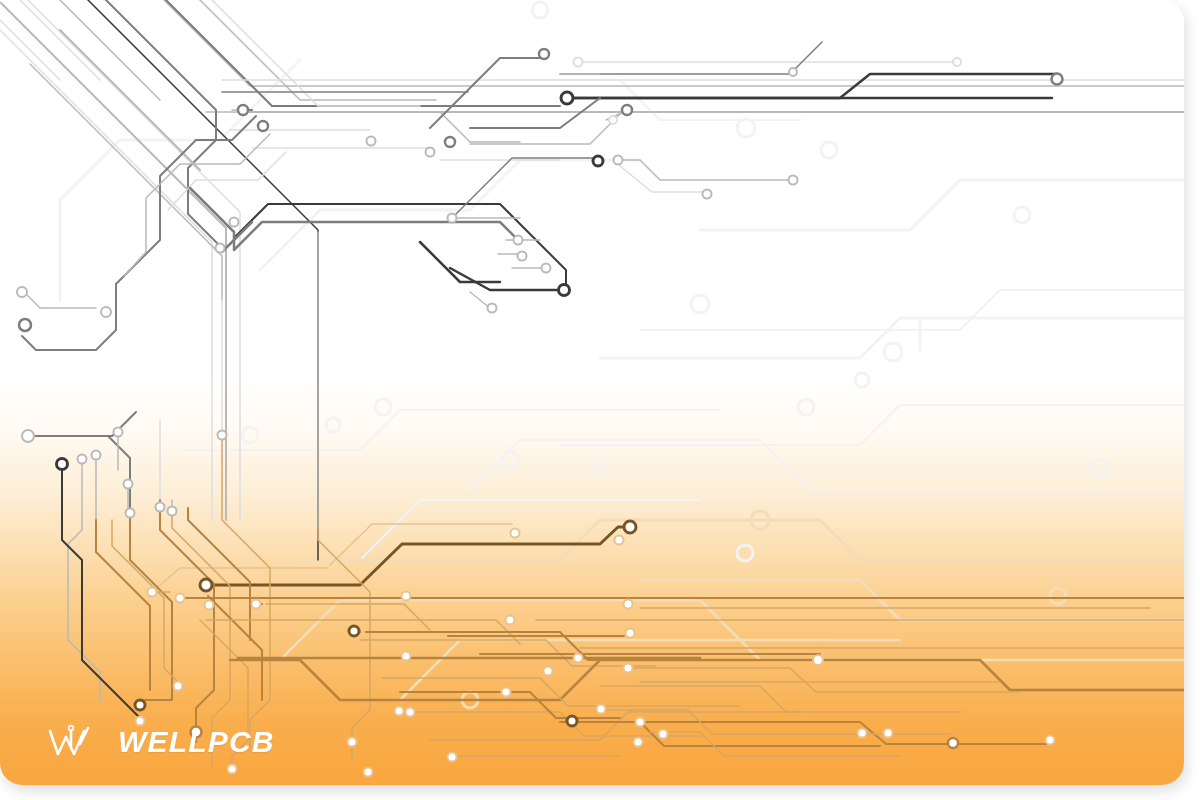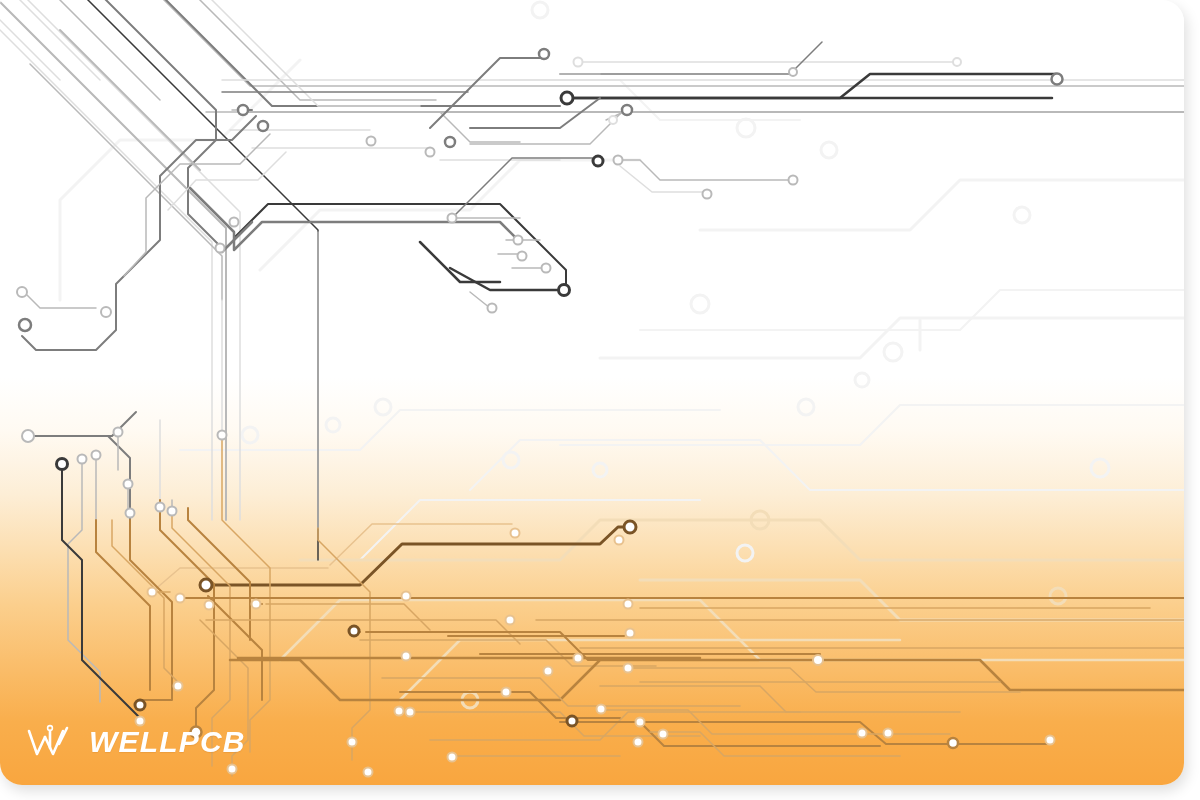--- a/index.html
+++ b/index.html
@@ -46,25 +46,25 @@
   #traces {
     position: absolute;
     inset: 0;
     width: 1184px;
     height: 785px;
     display: block;
   }
   
   #logo {
     position: absolute;
-    left: 26px;
+    left: 47px;
     top: 722px;
     display: flex;
     align-items: center;
-    gap: 11px;
+    gap: 19px;
     user-select: none;
     justify-content: space-between;
   }
   #logo-mark { display: block; }
   #logo-text {
     color: #ffffff;
     font-family: "Liberation Sans", sans-serif;
     font-weight: bold;
     font-style: italic;
     font-size: 30px;

